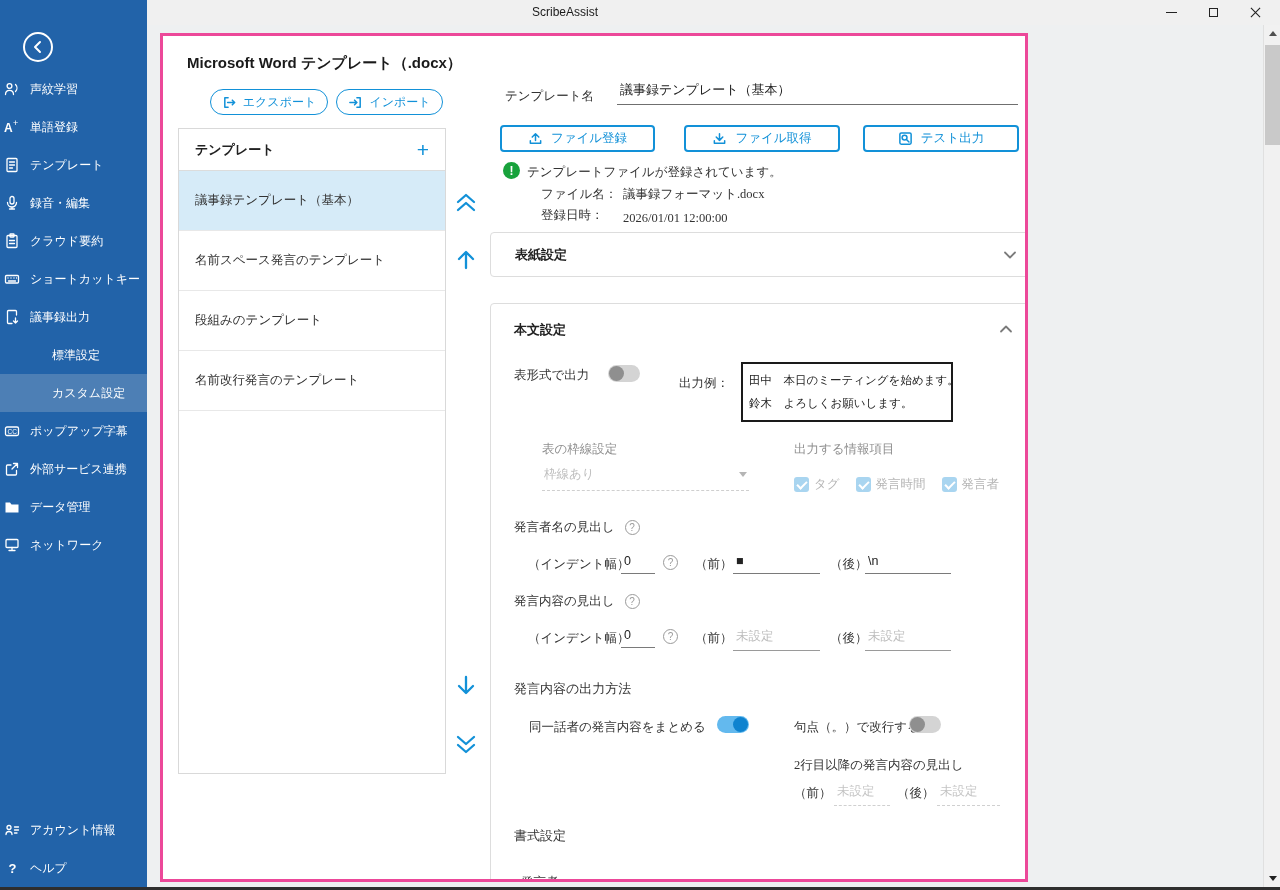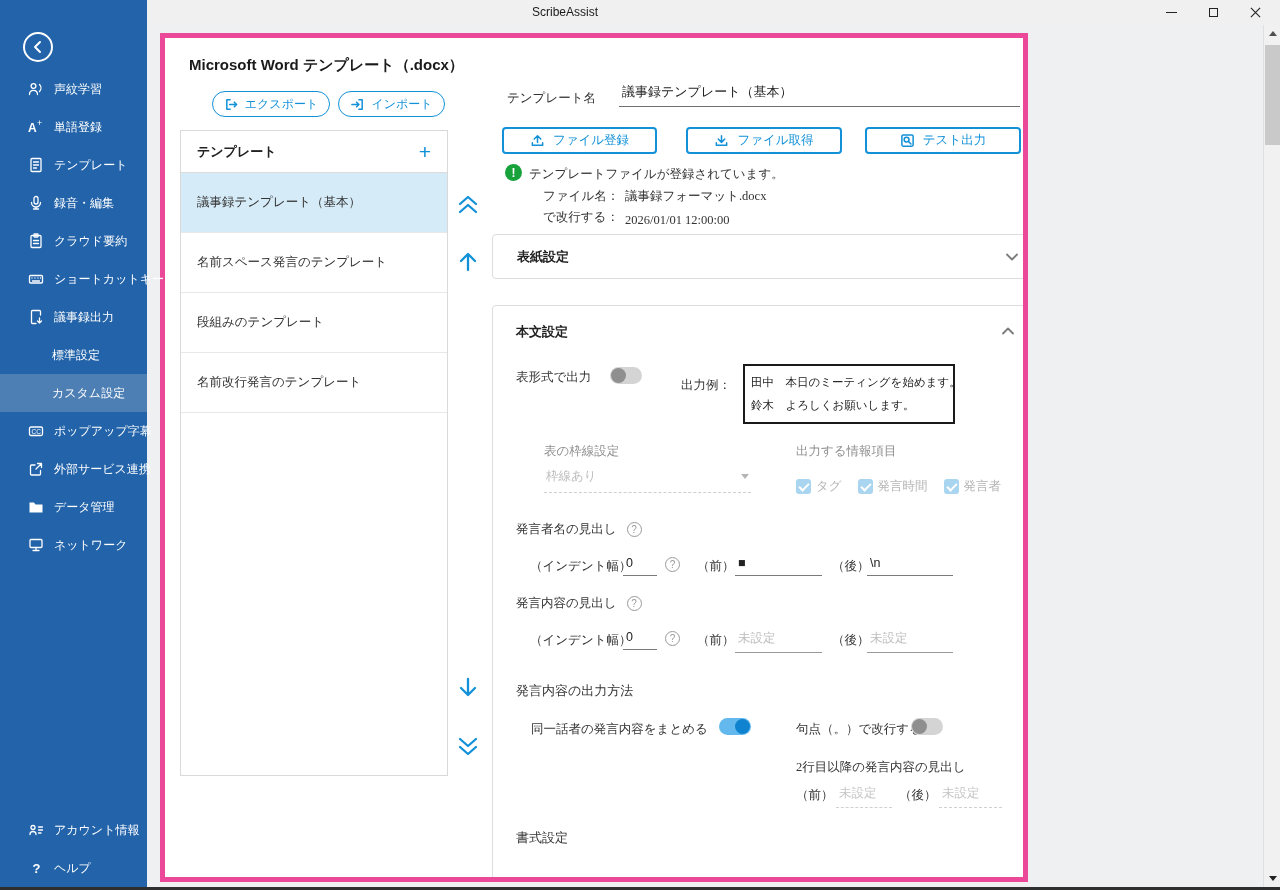--- a/index.html
+++ b/index.html
@@ -13,30 +13,30 @@
   .wc { width:42px; height:25px; display:flex; align-items:center; justify-content:center; cursor:pointer; }
   .wc-min { width:11px; height:1px; background:#222; display:inline-block; }
   .wc-max { width:9px; height:9px; border:1px solid #222; display:inline-block; }
   .wc svg { width:11px; height:11px; stroke:#222; stroke-width:1.2; }
 
   
   .sidebar { position:absolute; left:0; top:0; width:147px; height:890px; background:var(--sidebar,#2263a9); color:#fff; z-index:3; }
   .back-btn { position:absolute; left:23px; top:32px; width:30px; height:30px; border:2px solid #fff; border-radius:50%; display:flex; align-items:center; justify-content:center; cursor:pointer; }
   .back-btn svg { width:16px; height:16px; fill:none; stroke:#fff; stroke-width:2; stroke-linecap:round; stroke-linejoin:round; }
   .side-items { position:absolute; left:0; top:70px; width:147px; }
-  .side-item { display:flex; align-items:center; gap:10px; height:38px; padding-left:28px; font-size:12px; cursor:pointer; white-space:nowrap; }
+  .side-item { display:flex; align-items:center; gap:10px; height:38px; padding-left:4px; font-size:12px; cursor:pointer; white-space:nowrap; }
   .side-item.sub { padding-left:52px; }
   .side-item.selected { background:var(--sidebar-selected,#4d7fb5); }
   .sicon { width:16px; height:16px; flex:0 0 16px; display:inline-flex; }
   .sicon svg { width:16px; height:16px; fill:none; stroke:#fff; stroke-width:1.3; stroke-linecap:round; stroke-linejoin:round; }
   .sicon svg text { stroke:none; fill:#fff; }
   .side-bottom { position:absolute; left:0; bottom:3px; width:147px; }
 
   
-  .main-card { position:absolute; left:160px; top:33px; width:868px; height:849px; background:#fff; border:5px solid #ec4899; overflow:hidden; z-index:1; }
+  .main-card { position:absolute; left:160px; top:33px; width:868px; height:849px; background:#fff; border:3px solid #ec4899; overflow:hidden; z-index:1; }
   .page-title { position:absolute; left:24px; top:18px; font-size:15px; font-weight:bold; color:#1a1a1a; }
   .chev { position:absolute; display:inline-flex; cursor:pointer; }
   .chev svg { width:16px; height:16px; fill:none; stroke:#7b7b7b; stroke-width:1.8; stroke-linecap:round; stroke-linejoin:round; }
 
   .pill-btn { position:absolute; height:26px; border:1px solid var(--accent,#1291d8); border-radius:14px; color:var(--accent,#1291d8); font-size:12px; display:flex; align-items:center; justify-content:center; gap:6px; background:#fff; cursor:pointer; }
   .pill-btn svg, .file-btn svg { width:15px; height:15px; fill:none; stroke:var(--accent,#1291d8); stroke-width:1.6; stroke-linecap:round; stroke-linejoin:round; }
 
   
   .tpl-panel { position:absolute; left:15px; top:92px; width:268px; height:646px; border:1px solid #d9d9d9; background:#fff; }
   .tpl-head { height:42px; display:flex; align-items:center; justify-content:space-between; padding:0 16px; border-bottom:1px solid #dcdcdc; }
@@ -339,21 +339,21 @@
           <circle cx="7" cy="7" r="2.6"></circle>
           <path d="M9 9l2.7 2.7"></path>
         </svg>
       <span>テスト出力</span>
     </button>
 
     <span class="status-icon"></span>
     <span class="lbl" style="left:364px; top:128px;">テンプレートファイルが登録されています。</span>
     <span class="lbl" style="left:378px; top:150px;">ファイル名：</span>
     <span class="lbl" style="left:460px; top:150px;">議事録フォーマット.docx</span>
-    <span class="lbl" style="left:378px; top:171px;">で改行する：</span>
+    <span class="lbl" style="left:378px; top:171px;">登録日時：</span>
     <span class="lbl" style="left:460px; top:175px;">2026/01/01 12:00:00</span>
 
     <div class="section-card cover-card">
       <span class="sec-title">表紙設定</span>
       <span class="chev" style="position:static;">
           <svg viewBox="0 0 16 16">
             <path d="M3 5.5l5 5 5-5"></path>
           </svg>
         </span>
     </div>

